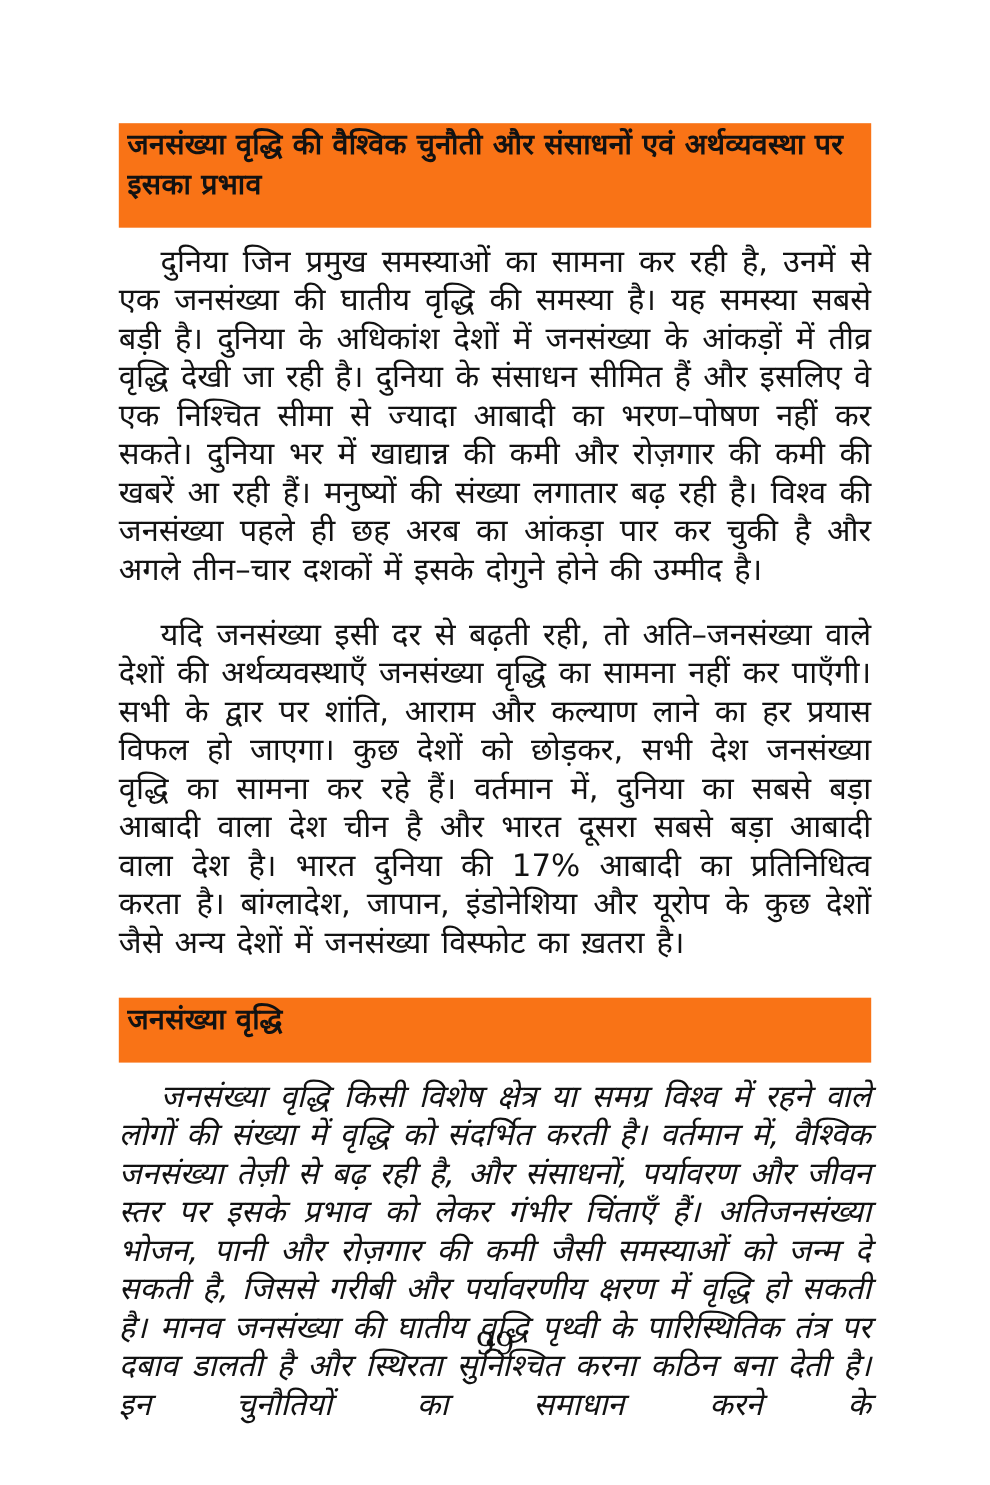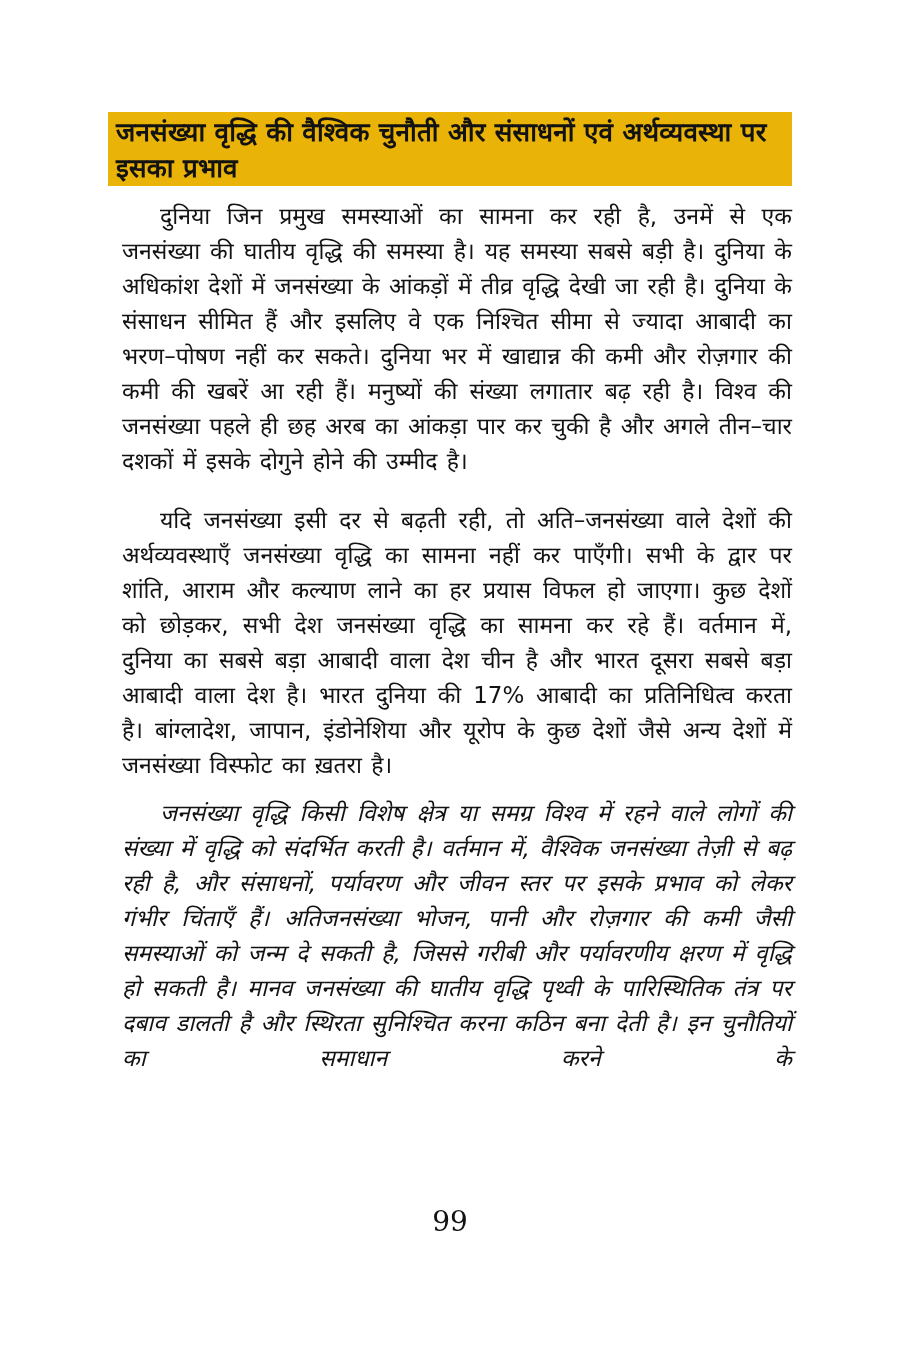--- a/index.html
+++ b/index.html
@@ -15,36 +15,35 @@
       overflow: hidden;
       color: #121212;
     }
     .page-content {
       position: absolute;
       left: 108px;
       top: 112px;
       width: 684px;
     }
     .section-heading {
-      background: #eab308;
+      background: #f97316;
       font-weight: bold;
       font-size: 26px;
       line-height: 36px;
-      padding: 2px 8px 0 8px;
+      padding: 2px 8px 21px 8px;
       text-align: left;
       letter-spacing: 0.2px;
     }
     .body-para {
-      font-size: 23px;
+      font-size: 28px;
       line-height: 35px;
       text-align: justify;
       text-indent: 38px;
       margin-top: 13px;
       word-spacing: 2px;
-      margin-left: 14px;
     }
     .body-para.para-gap {
       margin-top: 24px;
     }
     .body-para.justify-last {
       text-align-last: justify;
       font-style: italic;
     }
     .heading-gap {
       margin-top: 33px;
@@ -64,18 +63,19 @@
 <body>
 
 <div class="page-content">
 
   <h2 class="section-heading">जनसंख्या वृद्धि की वैश्विक चुनौती और संसाधनों एवं अर्थव्यवस्था पर इसका प्रभाव</h2>
 
   <p class="body-para">दुनिया जिन प्रमुख समस्याओं का सामना कर रही है, उनमें से एक जनसंख्या की घातीय वृद्धि की समस्या है। यह समस्या सबसे बड़ी है। दुनिया के अधिकांश देशों में जनसंख्या के आंकड़ों में तीव्र वृद्धि देखी जा रही है। दुनिया के संसाधन सीमित हैं और इसलिए वे एक निश्चित सीमा से ज्यादा आबादी का भरण–पोषण नहीं कर सकते। दुनिया भर में खाद्यान्न की कमी और रोज़गार की कमी की खबरें आ रही हैं। मनुष्यों की संख्या लगातार बढ़ रही है। विश्व की जनसंख्या पहले ही छह अरब का आंकड़ा पार कर चुकी है और अगले तीन–चार दशकों में इसके दोगुने होने की उम्मीद है।</p>
 
   <p class="body-para para-gap">यदि जनसंख्या इसी दर से बढ़ती रही, तो अति–जनसंख्या वाले देशों की अर्थव्यवस्थाएँ जनसंख्या वृद्धि का सामना नहीं कर पाएँगी। सभी के द्वार पर शांति, आराम और कल्याण लाने का हर प्रयास विफल हो जाएगा। कुछ देशों को छोड़कर, सभी देश जनसंख्या वृद्धि का सामना कर रहे हैं। वर्तमान में, दुनिया का सबसे बड़ा आबादी वाला देश चीन है और भारत दूसरा सबसे बड़ा आबादी वाला देश है। भारत दुनिया की 17% आबादी का प्रतिनिधित्व करता है। बांग्लादेश, जापान, इंडोनेशिया और यूरोप के कुछ देशों जैसे अन्य देशों में जनसंख्या विस्फोट का ख़तरा है।</p>
 
+  <h2 class="section-heading heading-gap">जनसंख्या वृद्धि</h2>
 
   <p class="body-para justify-last">जनसंख्या वृद्धि किसी विशेष क्षेत्र या समग्र विश्व में रहने वाले लोगों की संख्या में वृद्धि को संदर्भित करती है। वर्तमान में, वैश्विक जनसंख्या तेज़ी से बढ़ रही है, और संसाधनों, पर्यावरण और जीवन स्तर पर इसके प्रभाव को लेकर गंभीर चिंताएँ हैं। अतिजनसंख्या भोजन, पानी और रोज़गार की कमी जैसी समस्याओं को जन्म दे सकती है, जिससे गरीबी और पर्यावरणीय क्षरण में वृद्धि हो सकती है। मानव जनसंख्या की घातीय वृद्धि पृथ्वी के पारिस्थितिक तंत्र पर दबाव डालती है और स्थिरता सुनिश्चित करना कठिन बना देती है। इन चुनौतियों का समाधान करने के</p>
 
 </div>
 
 <div class="page-number">99</div>
 
 </body></html>

